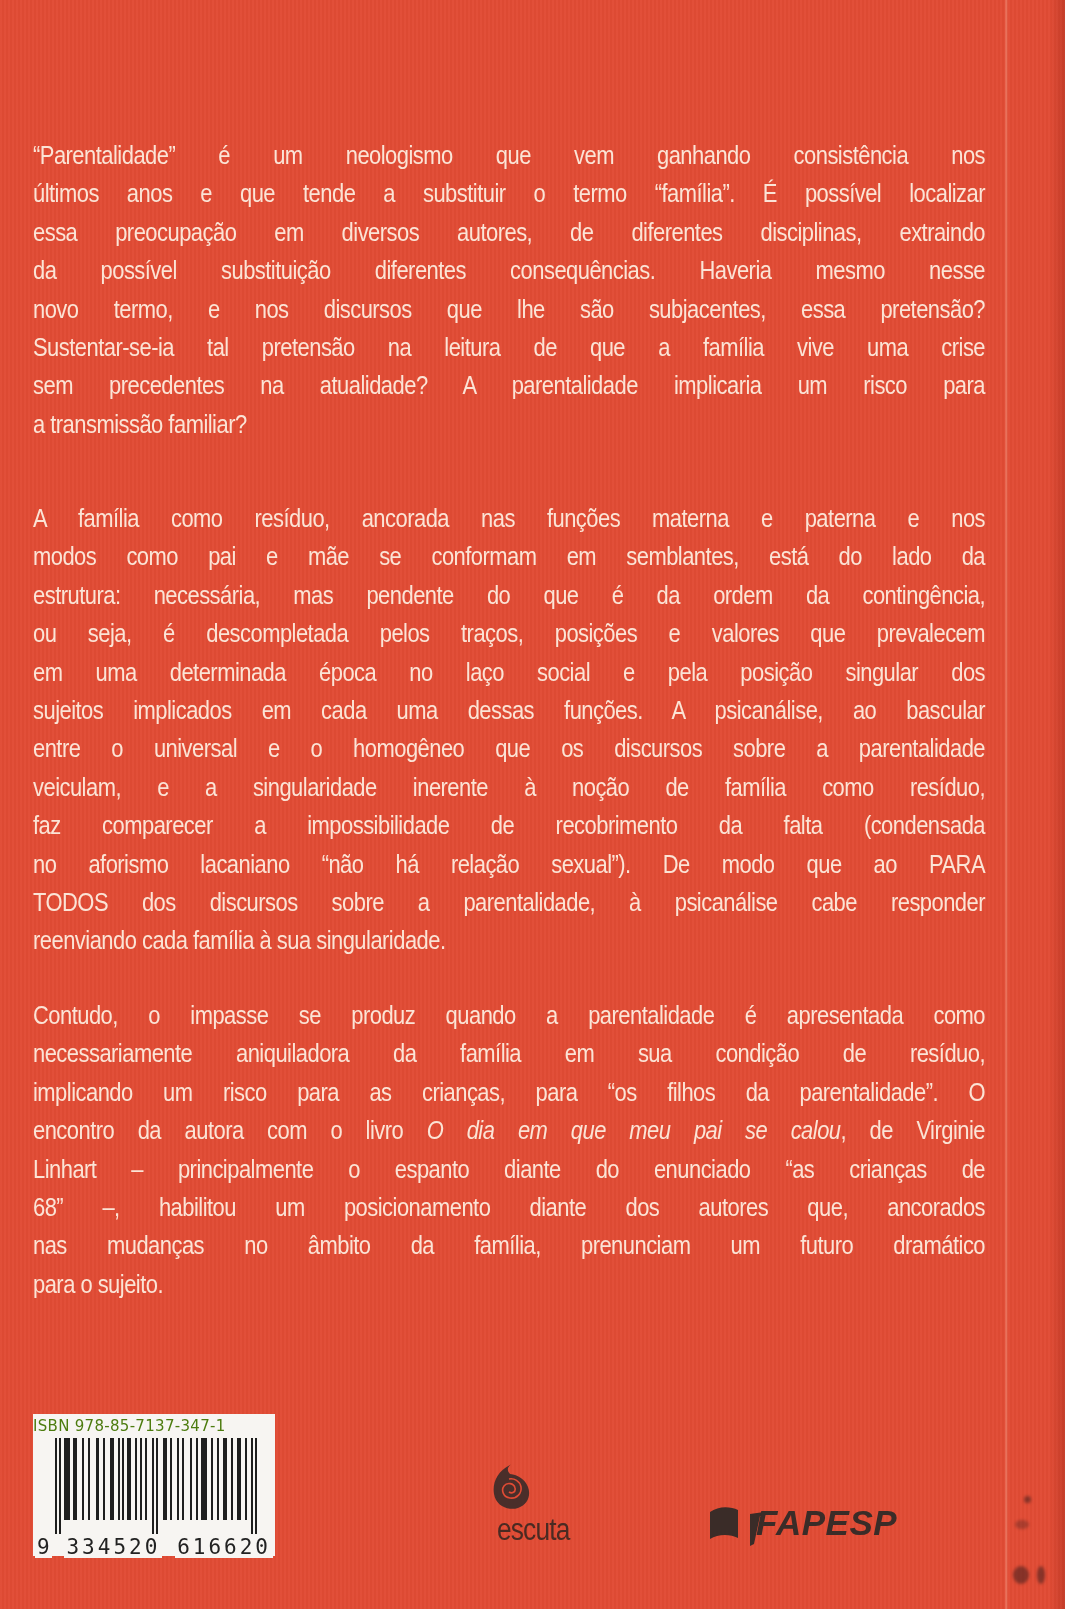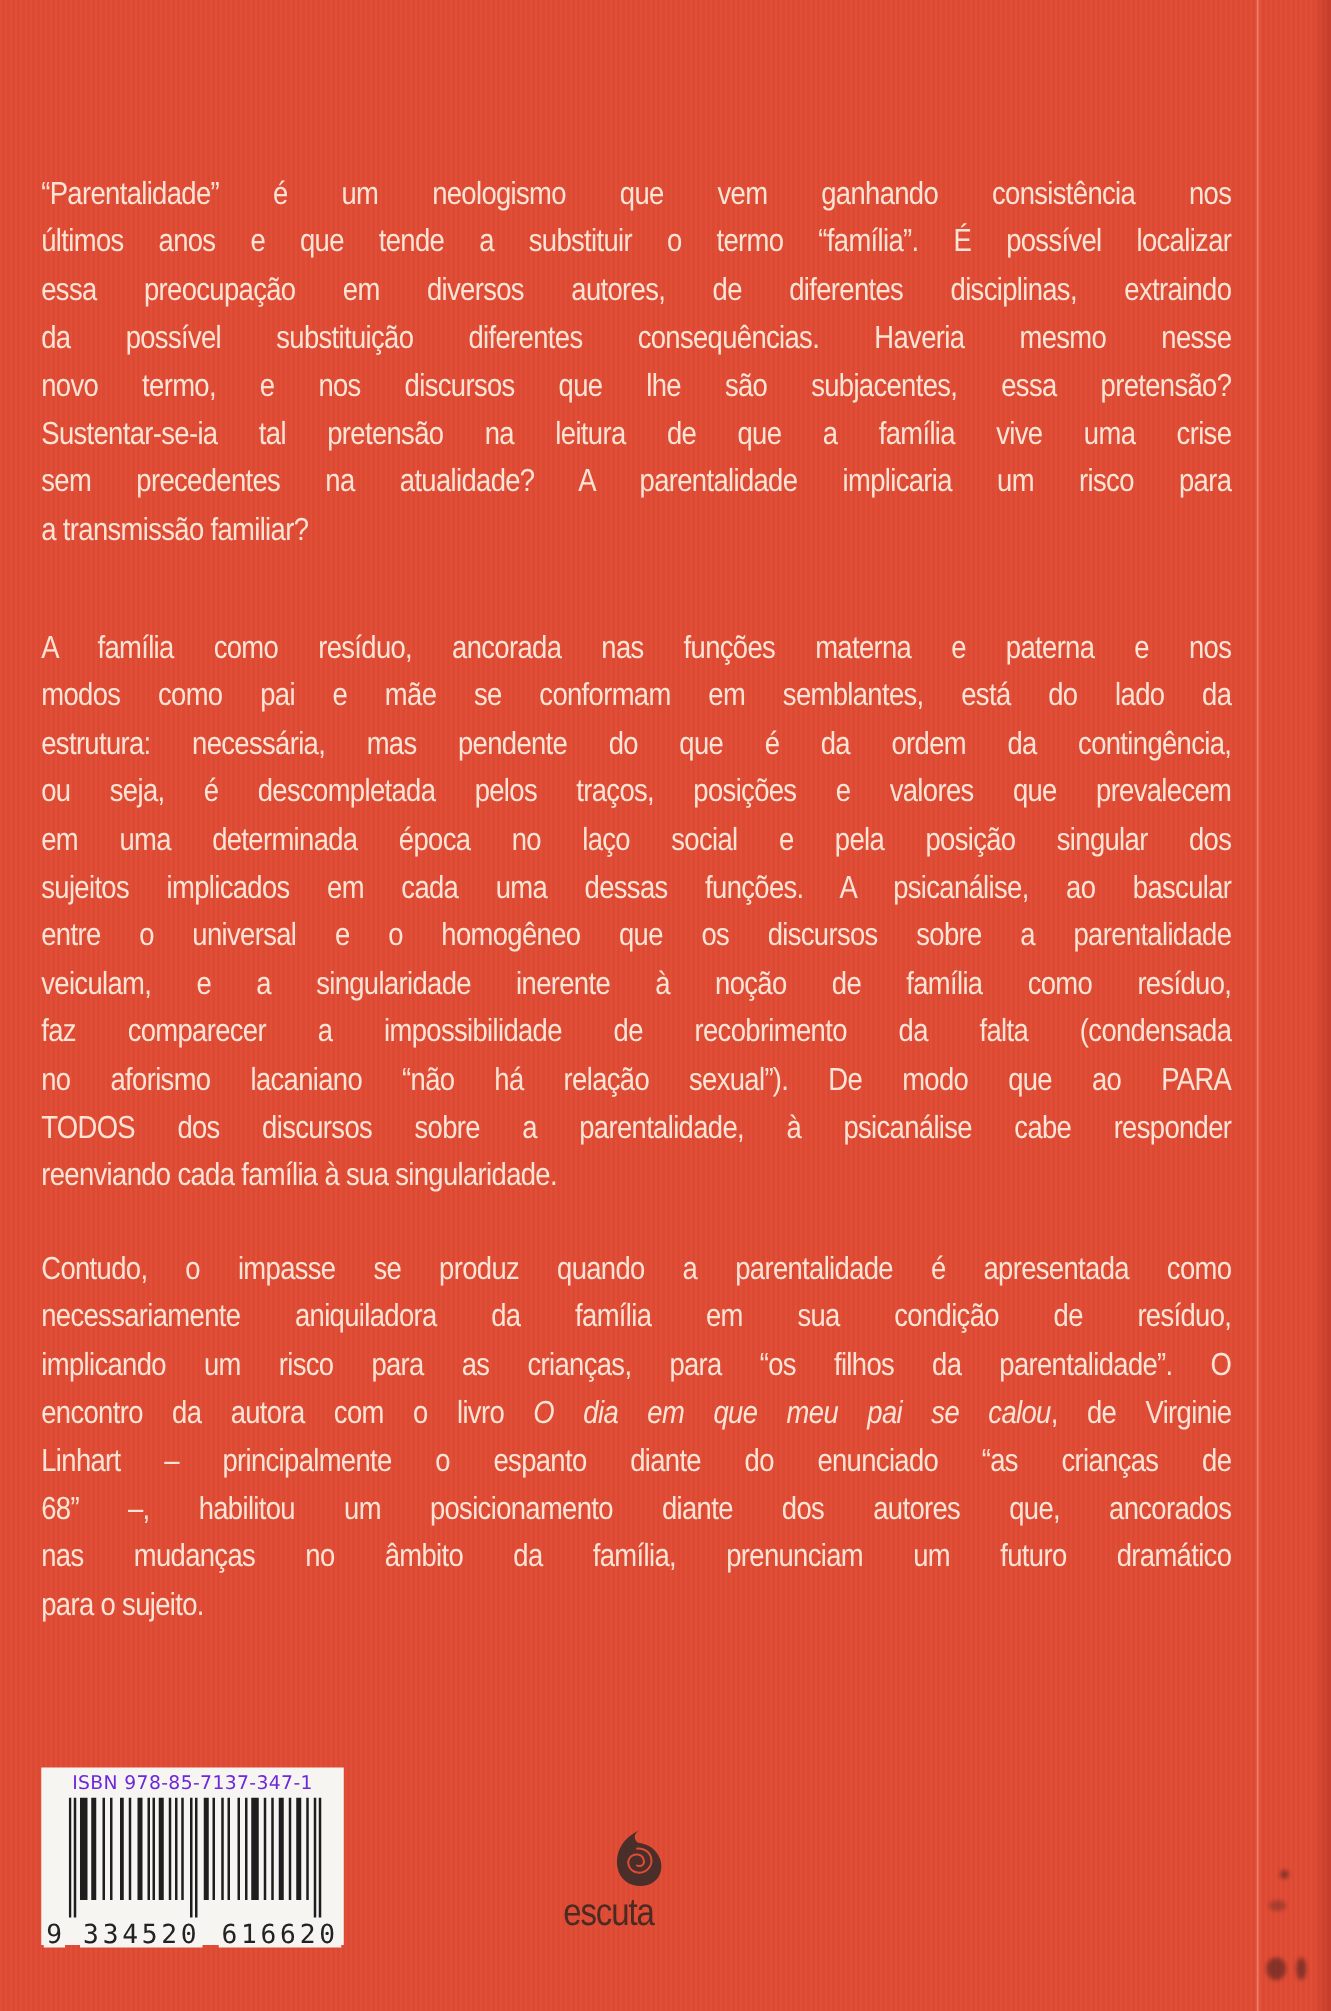--- a/index.html
+++ b/index.html
@@ -36,36 +36,36 @@
   #p1 { top: 136px; }
   #p2 { top: 499px; }
   #p3 { top: 996px; }
 
   .isbn-box {
     position: absolute; left: 33px; top: 1414px; width: 242px; height: 142px;
     background: #f7f5f2;
   }
   .isbn-text {
     position: absolute; left: 0; right: 0; top: 3px;
-    text-align: center; font-family: "DejaVu Sans", sans-serif;
-    font-size: 15px; color: #6d28d9; letter-spacing: 0.3px;
+    font-family: "DejaVu Sans", sans-serif;
+    font-size: 15px; color: #4d7c0f; letter-spacing: 0.3px;
   }
   .bars {
     position: absolute; left: 22px; top: 24px; width: 210px; height: 100px;
   }
   .bar-digits {
     position: absolute; left: 2px; right: 2px; bottom: -2px;
     font-family: "DejaVu Sans Mono", monospace; font-size: 21px; color: #222;
     display: flex; justify-content: space-between; align-items: flex-end;
   }
   .bar-digits span { background: #f7f5f2; padding: 0 2px; line-height: 22px; }
 
   .escuta-logo {
     position: absolute; left: 440px; top: 1460px; width: 140px; height: 95px;
-    text-align: left;
+    text-align: right;
   }
   .escuta-word {
     position: absolute; left: 0; right: 0; top: 52px;
     font-family: "Liberation Sans", sans-serif; font-size: 31px;
     color: #4a2a22; letter-spacing: -1px; font-weight: 300;
     transform: scaleX(0.85);
   }
   .fapesp {
     position: absolute; left: 708px; top: 1506px; height: 44px; width: 220px;
   }
@@ -165,18 +165,27 @@
 
   <div class="escuta-logo">
     <svg width="44" height="50" viewBox="0 0 44 50" style="position:absolute;left:48px;top:2px;">
       <path d="M24 2 C10 8 4 20 6 32 C8 44 20 49 30 46 C40 43 43 33 40 25 C37 17 30 13 22 12 C18 8 20 4 24 2 Z" fill="#4a2e2a"></path>
       <path d="M22 36 C15 35 13 28 16 24 C19 20 26 21 27 26 C28 30 24 32 21 30" fill="none" stroke="#e14b34" stroke-width="1.6"></path>
       <path d="M22 36 C29 37 34 31 33 25 C32 19 26 16 21 17" fill="none" stroke="#e14b34" stroke-width="1.6"></path>
     </svg>
     <div class="escuta-word">escuta</div>
   </div>
 
+  <div class="fapesp">
+    <svg width="32" height="34" viewBox="0 0 32 34" style="position:absolute;left:0;top:0;">
+      <path d="M2 6 C10 0 22 0 30 4 L30 32 C22 28 10 28 2 33 Z" fill="#3a2c28"></path>
+    </svg>
+    <svg width="20" height="40" viewBox="0 0 20 40" style="position:absolute;left:40px;top:2px;">
+      <path d="M2 6 L16 4 L14 8 L12 8 L6 36 L2 38 Z" fill="#3a2c28"></path>
+    </svg>
+    <div class="fapesp-word">FAPESP</div>
+  </div>
 
   <div class="stain" style="left:1024px;top:1496px;width:7px;height:7px;"></div>
   <div class="stain" style="left:1015px;top:1520px;width:14px;height:9px;opacity:0.6;"></div>
   <div class="stain" style="left:1013px;top:1566px;width:16px;height:18px;"></div>
   <div class="stain" style="left:1037px;top:1566px;width:8px;height:18px;"></div>
 </div>
 
 </body></html>

